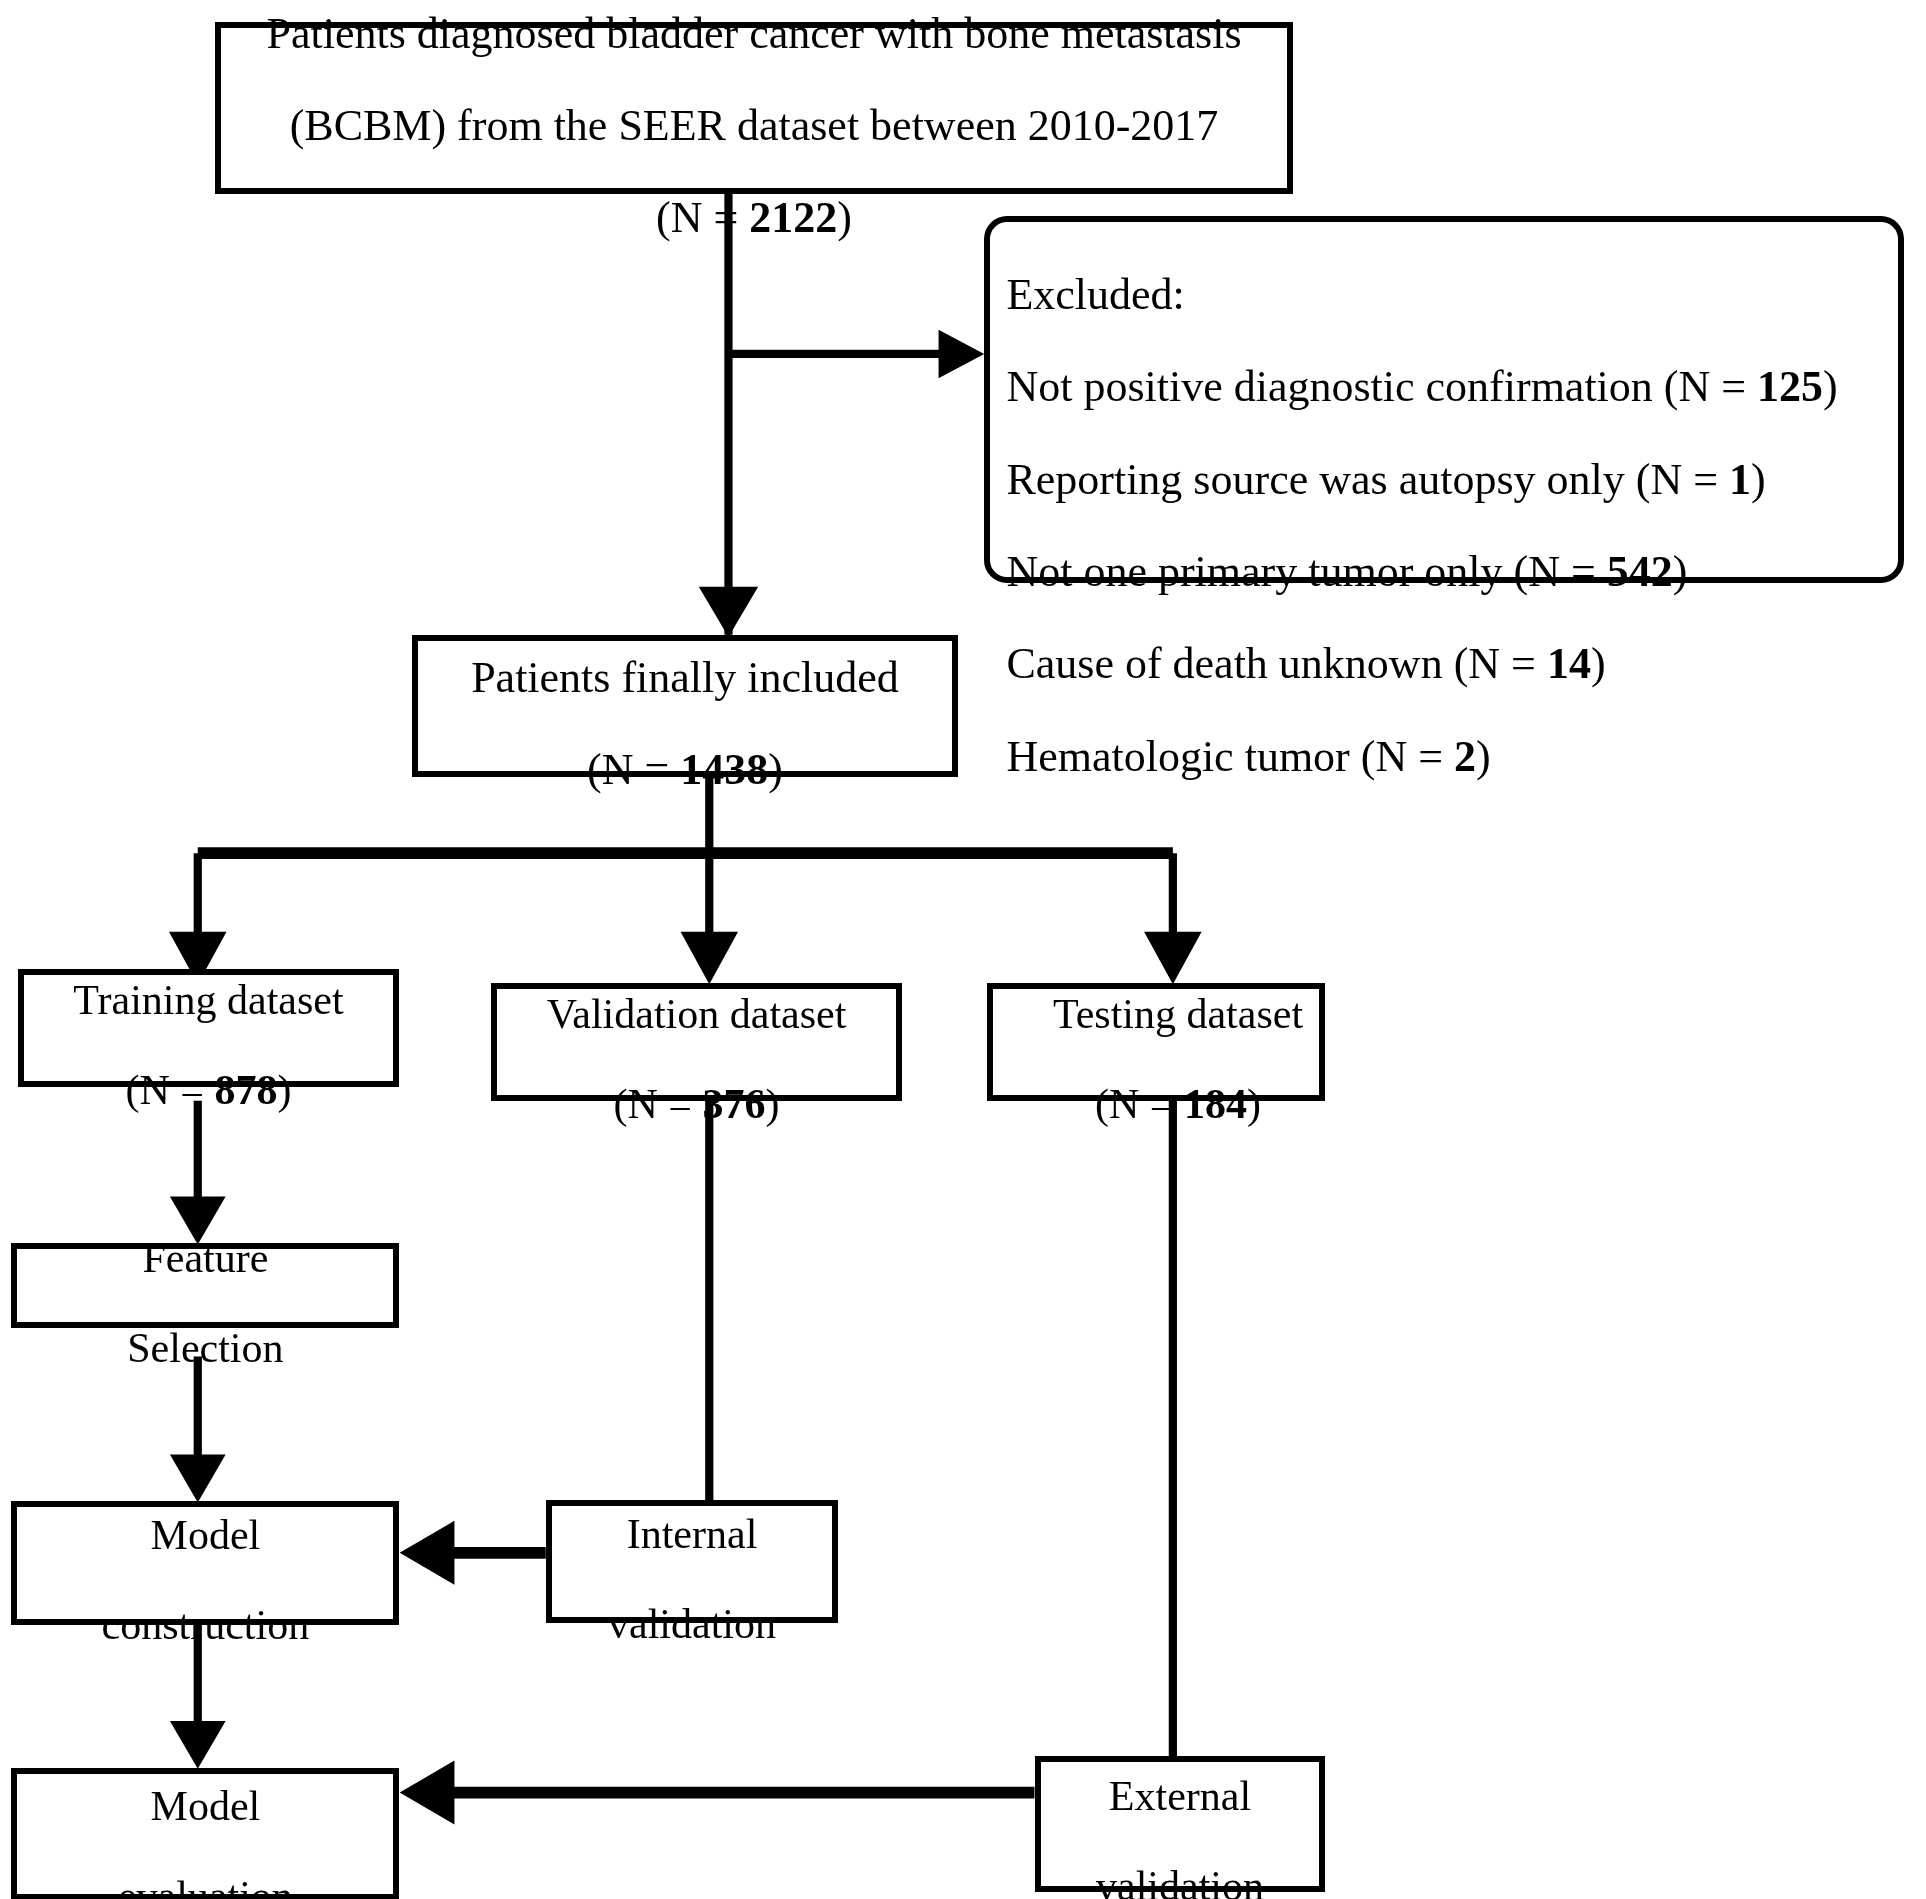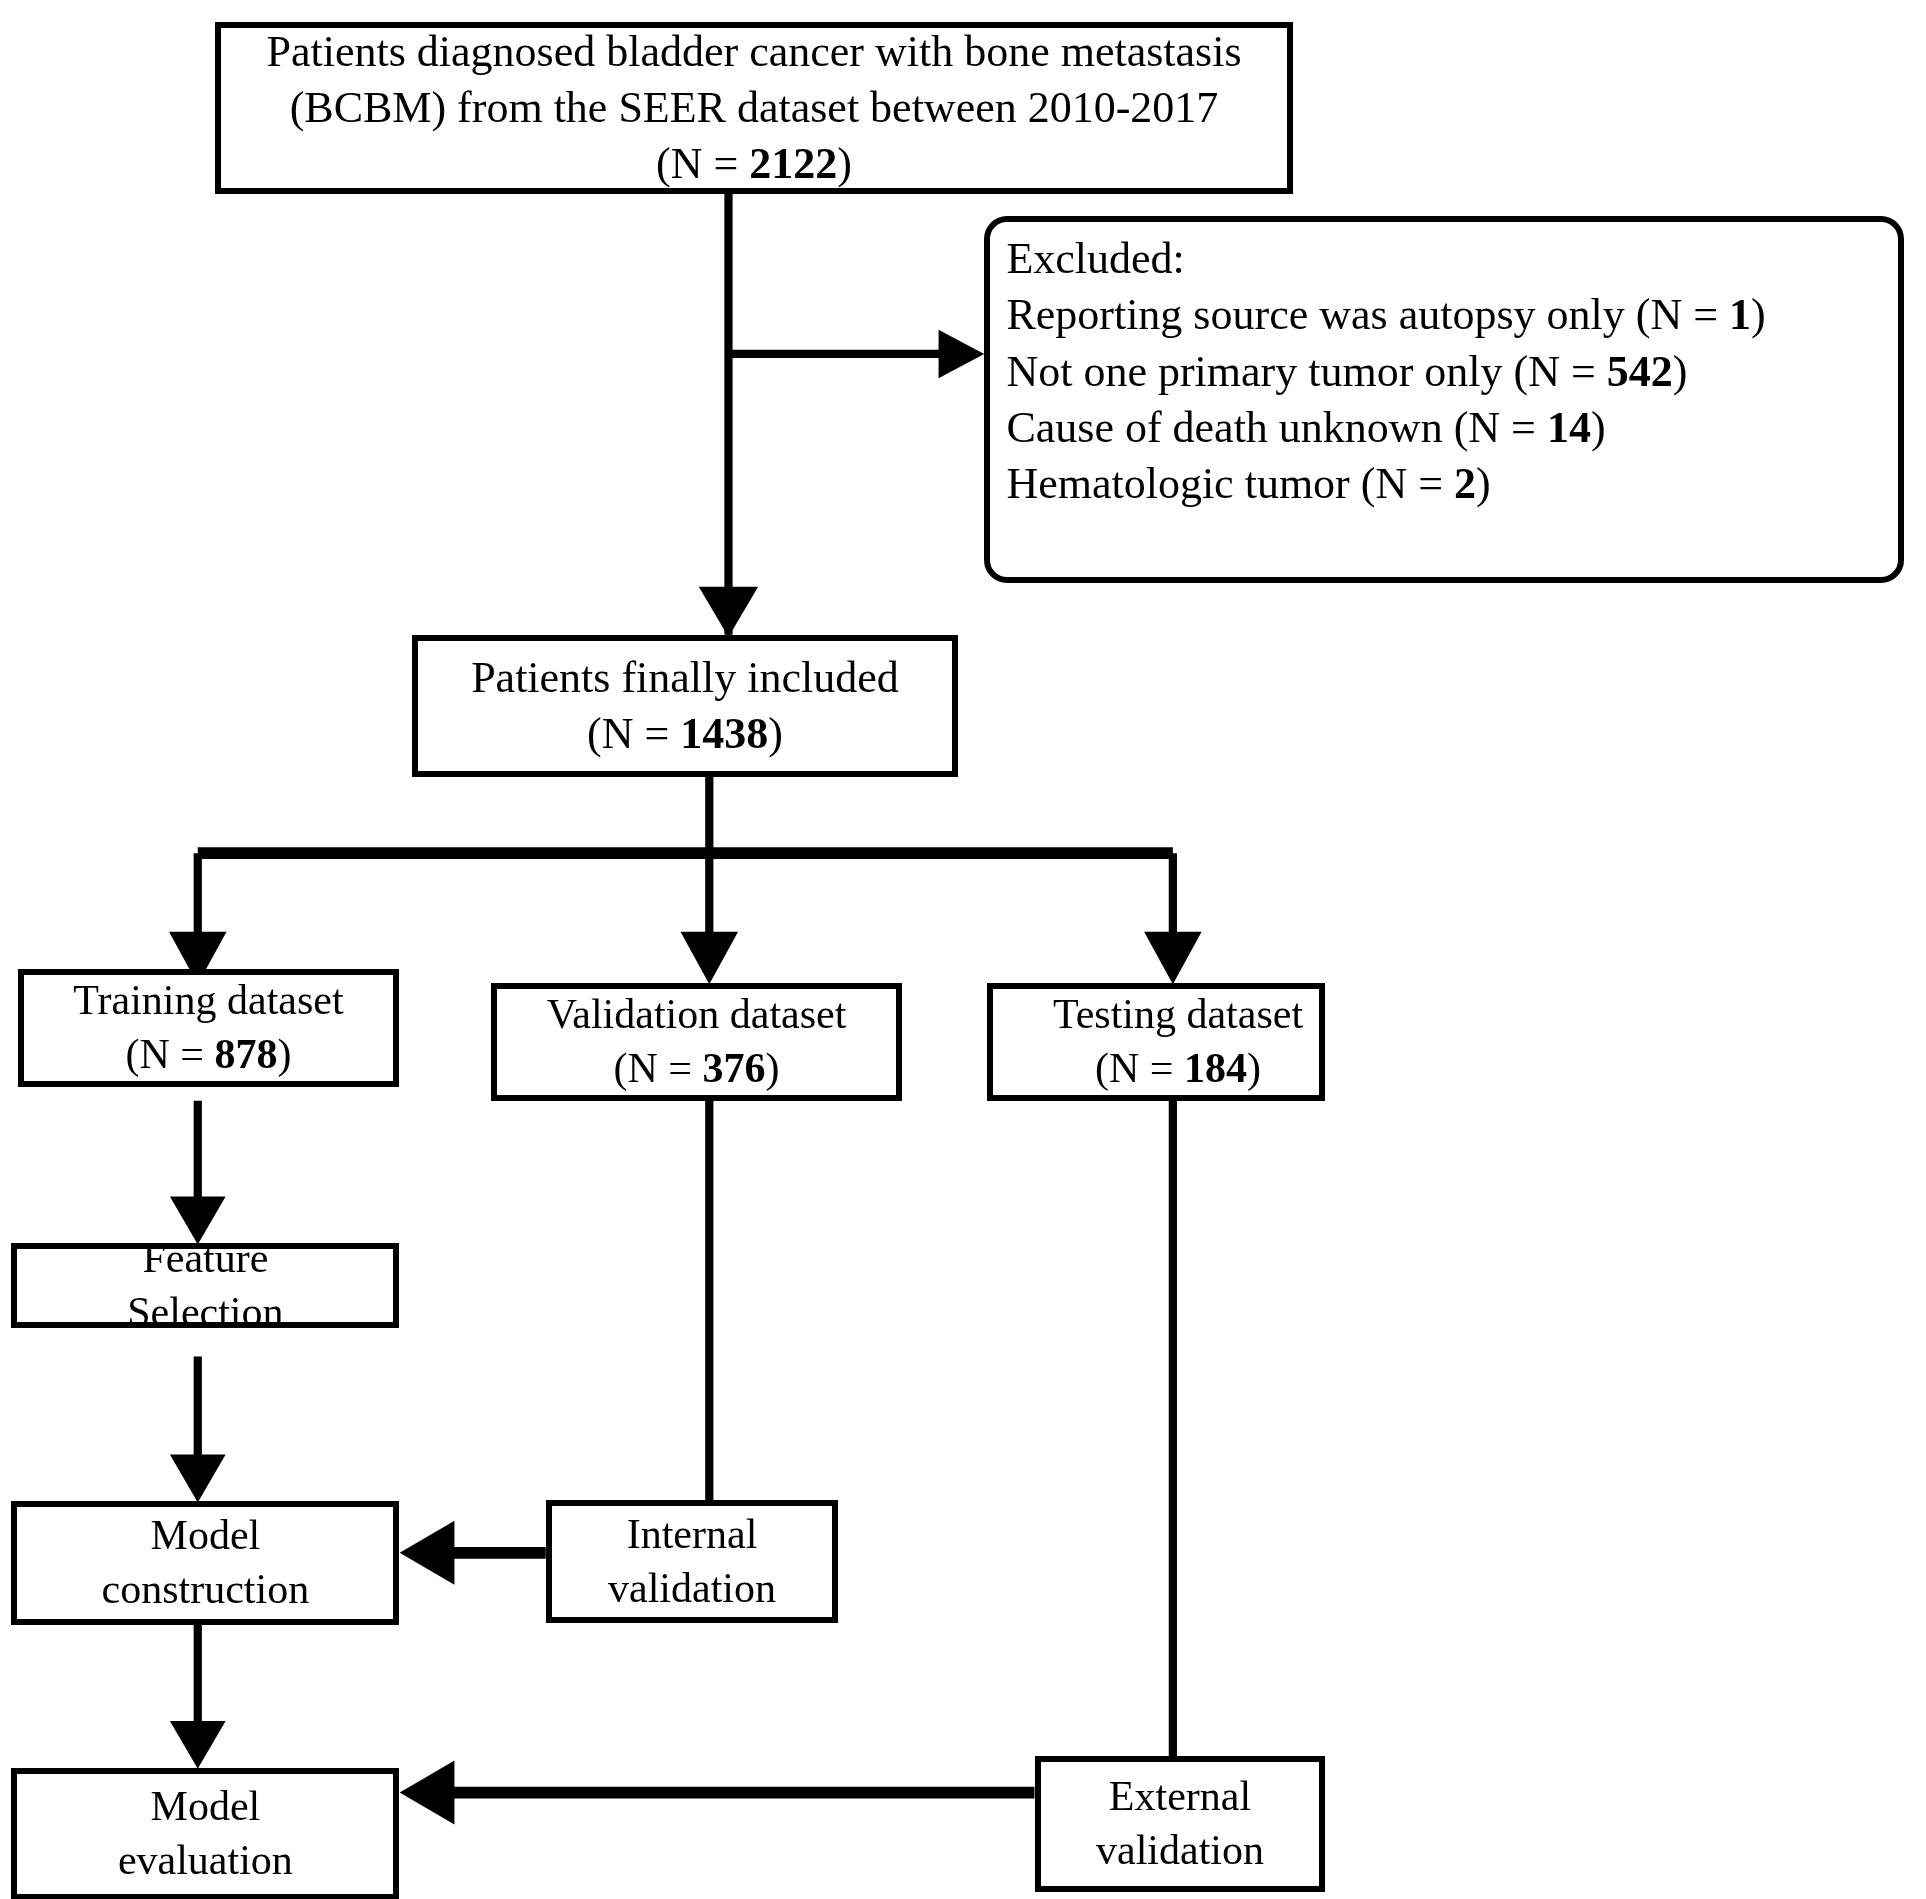--- a/index.html
+++ b/index.html
@@ -26,20 +26,21 @@
     flex-direction: column;
     align-items: center;
     justify-content: center;
     text-align: center;
     line-height: 1.28;
     z-index: 5;
   }
   .node .ln {
     display: block;
     white-space: nowrap;
+    margin-top: 36px;
   }
   .node.left-align {
     align-items: flex-start;
     text-align: left;
     padding-left: 16.4px;
   }
   .fs-big { font-size: 44px; }
   .fs-mid { font-size: 42px; }
   b { font-weight: bold; }
 
@@ -109,20 +110,21 @@
   </svg>
 
   <div class="node" style="left:215px; top:22px; width:1078px; height:172px;">
     <span class="ln fs-big">Patients diagnosed bladder cancer with bone metastasis</span>
     <span class="ln fs-big">(BCBM) from the  SEER dataset between 2010-2017</span>
     <span class="ln fs-big"><span>(N = </span><b>2122</b><span>)</span></span>
   </div>
 
   <div class="node left-align" style="left:984px; top:216px; width:920px; height:367px; justify-content:flex-start; padding-top:9px;border-radius:23px;">
     <span class="ln fs-big">Excluded:</span>
+    <span class="ln fs-big"><span>Not positive diagnostic confirmation (N = </span><b>125</b><span>)</span></span>
     <span class="ln fs-big"><span>Reporting source was autopsy only (N = </span><b>1</b><span>)</span></span>
     <span class="ln fs-big"><span>Not one primary tumor only (N = </span><b>542</b><span>)</span></span>
     <span class="ln fs-big"><span>Cause of death unknown (N = </span><b>14</b><span>)</span></span>
     <span class="ln fs-big"><span>Hematologic tumor (N = </span><b>2</b><span>)</span></span>
   </div>
 
   <div class="node" style="left:412px; top:635px; width:546px; height:142px;font-family:Liberation Serif, serif;">
     <span class="ln fs-big">Patients finally included</span>
     <span class="ln fs-big"><span>(N = </span><b>1438</b><span>)</span></span>
   </div>

